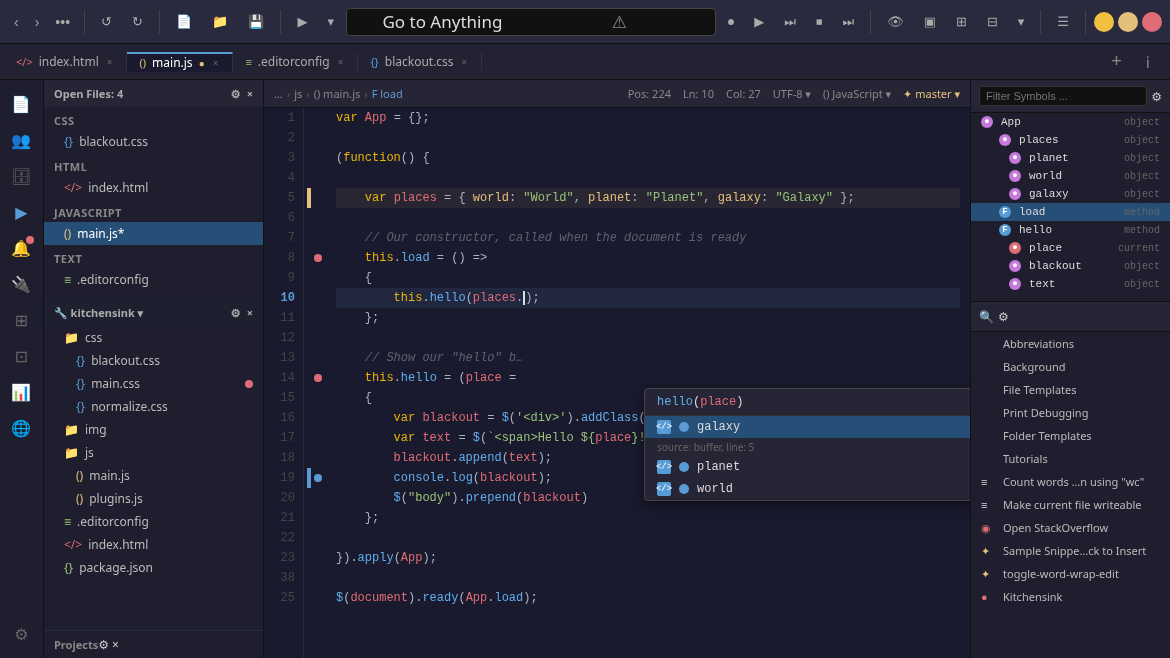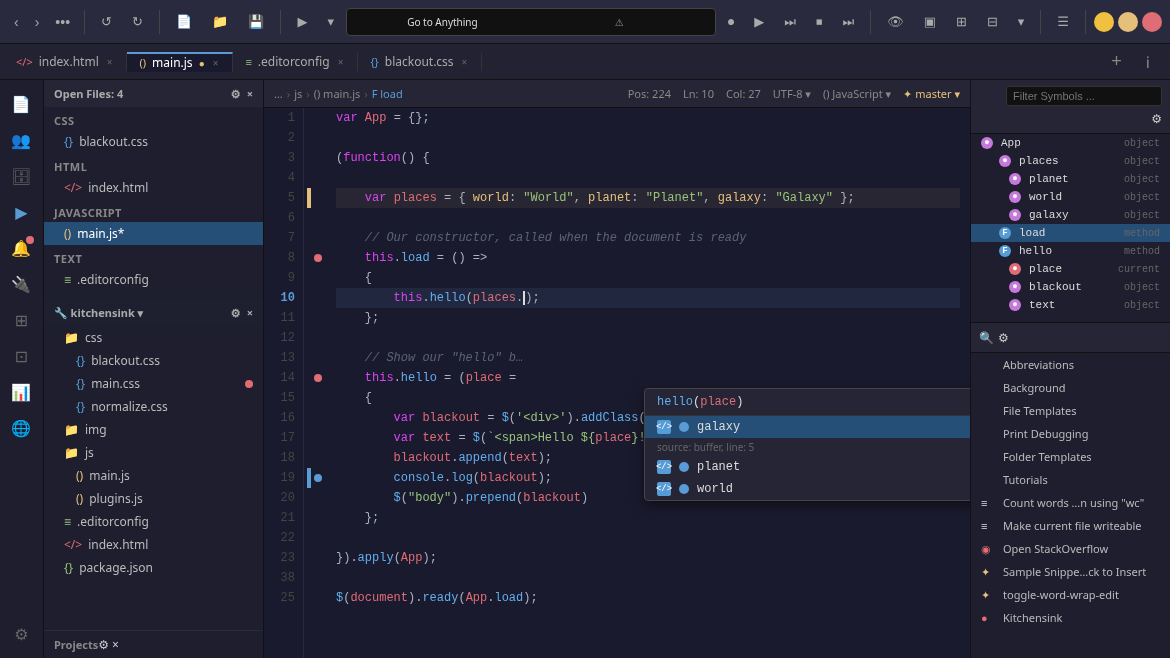--- a/index.html
+++ b/index.html
@@ -17,21 +17,21 @@
     }
     .toolbar-separator { width: 1px; height: 24px; background: #444; margin: 0 4px; }
     .toolbar-icon-btn {
       background: none; border: none; color: #aaa; cursor: pointer;
       padding: 4px 8px; font-size: 13px; border-radius: 3px; display: flex; align-items: center; gap: 2px;
     }
     .goto-bar {
       flex: 1; max-width: 400px; height: 28px;
       background: #111; border: 1px solid #444; border-radius: 4px;
       display: flex; align-items: center; padding: 0 10px;
-      color: #ddd; font-size: 10px; margin: 0 auto;
+      color: #ddd; font-size: 17px; margin: 0 auto;
     }
     .goto-bar span { flex: 1; text-align: center; }
     .goto-icon { color: #888; margin-left: 6px; }
     .toolbar-right { display: flex; align-items: center; gap: 4px; margin-left: auto; }
     .win-btn { width: 20px; height: 20px; border-radius: 50%; border: none; cursor: pointer; }
     .win-minimize { background: #f0c040; }
     .win-maximize { background: #40c040; }
     .win-close { background: #f04040; }
 
     
@@ -110,21 +110,21 @@
       font-family: 'Courier New', monospace; padding-top: 0; text-align: right;
       padding-right: 8px; flex-shrink: 0; border-right: 1px solid #2a2a3e;
       user-select: none;
     }
     .line-numbers div { height: 20px; line-height: 20px; font-size: 12px; }
     .code-content {
       flex: 1; padding: 0 10px; font-family: 'Courier New', monospace;
       font-size: 12px; line-height: 20px; overflow: hidden; position: relative;
     }
     .code-line { height: 20px; white-space: nowrap; display: flex; align-items: center; }
-    .kw { color: #d946ef; }
+    .kw { color: #eab308; }
     .fn { color: #61afef; }
     .str { color: #98c379; }
     .var { color: #e06c75; }
     .cmt { color: #5c6370; font-style: italic; }
     .punct { color: #abb2bf; }
     .prop { color: #e5c07b; }
     @keyframes blink { 50% { opacity: 0; } }
 
     
     .autocomplete {
@@ -145,22 +145,22 @@
     .ac-icon-tag { background: #569cd6; }
     .ac-label { flex: 1; color: #ddd; }
     .ac-source { color: #666; font-size: 10px; }
 
     
     .right-panel {
       width: 200px; background: #1e1e2e; border-left: 1px solid #111;
       display: flex; flex-direction: column;
     }
     .symbols-header {
-      display: flex; align-items: flex-end; padding: 6px 8px;
-      background: #252535; border-bottom: 1px solid #111; gap: 4px; flex-direction: column;
+      display: flex; align-items: center; padding: 6px 8px;
+      background: #252535; border-bottom: 1px solid #111; gap: 4px;
     }
     .symbols-input {
       flex: 1; background: #111; border: 1px solid #333; color: #ddd;
       padding: 3px 6px; font-size: 11px; border-radius: 3px;
     }
     .symbol-item {
       display: flex; align-items: center; padding: 3px 10px; gap: 8px;
       cursor: pointer; font-size: 11px; font-family: 'Courier New', monospace;
     }
     .symbol-item.active { background: #264f78; }

